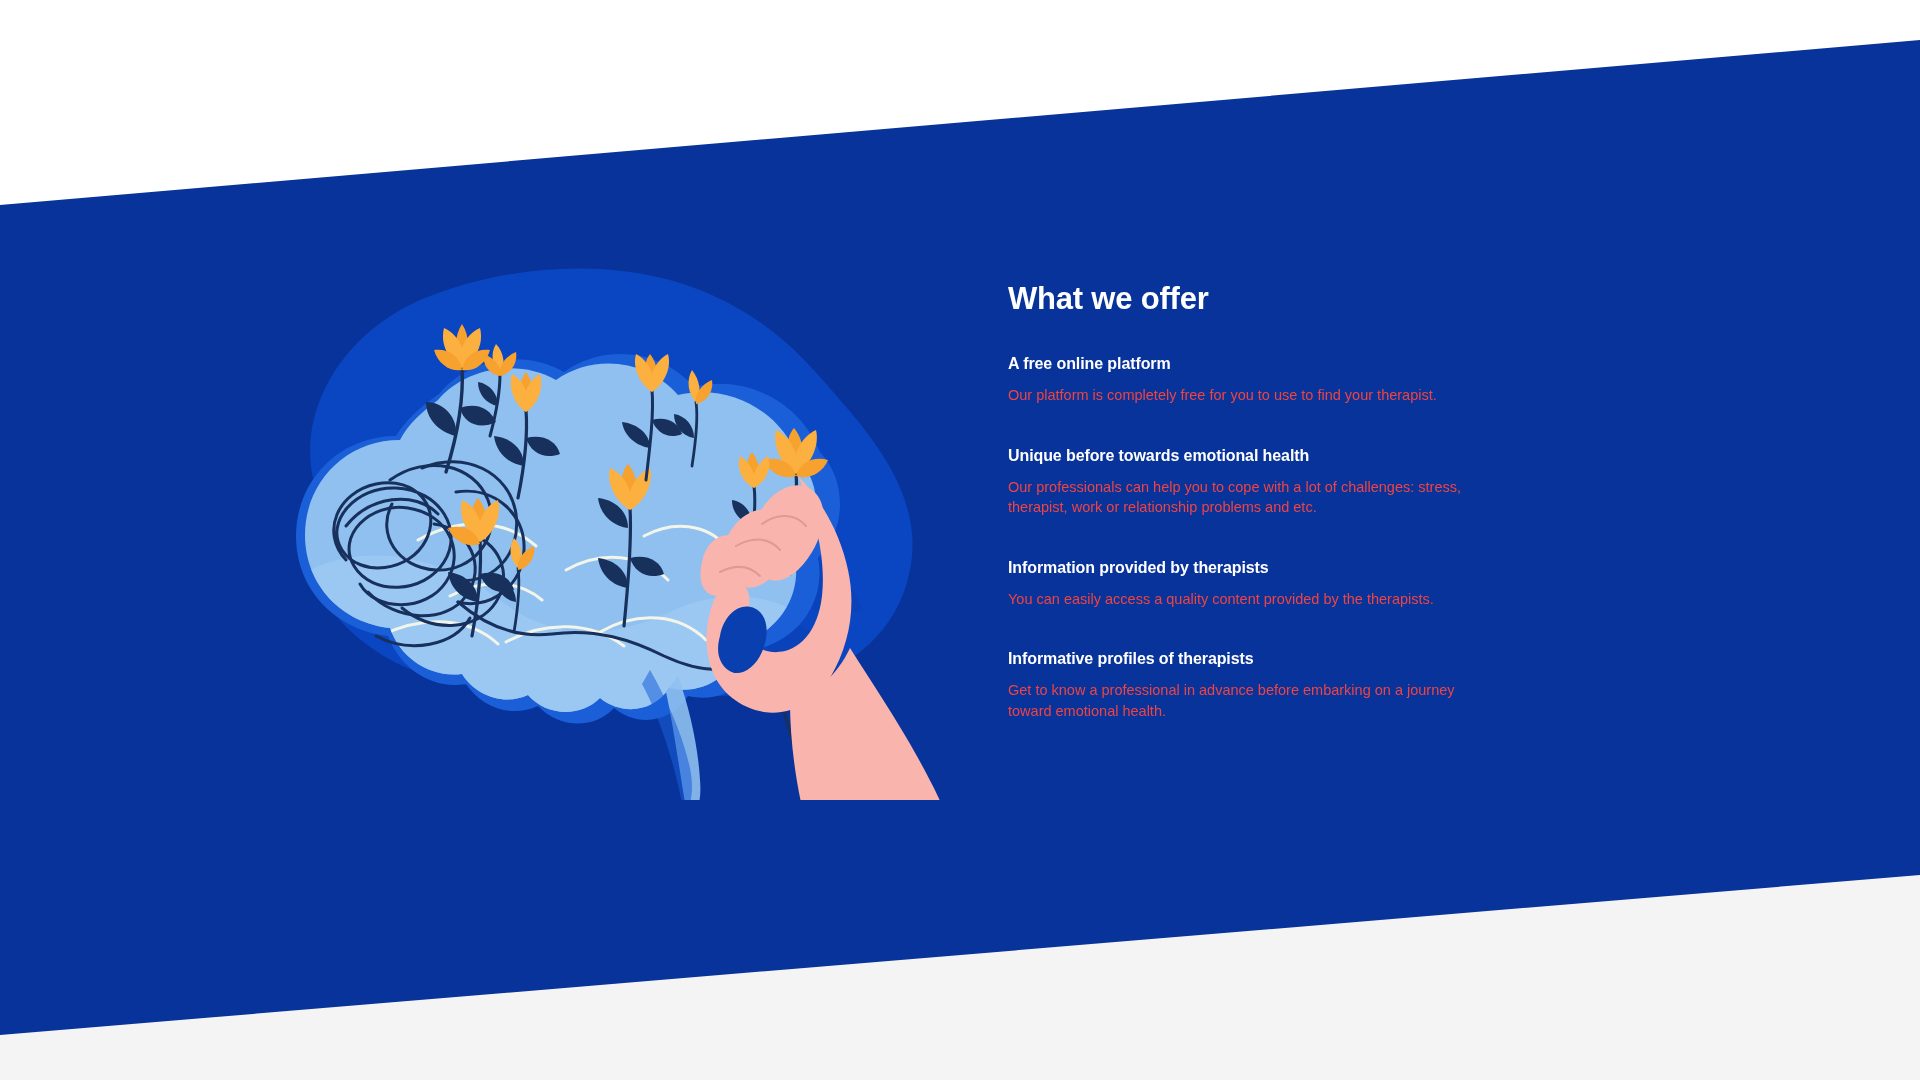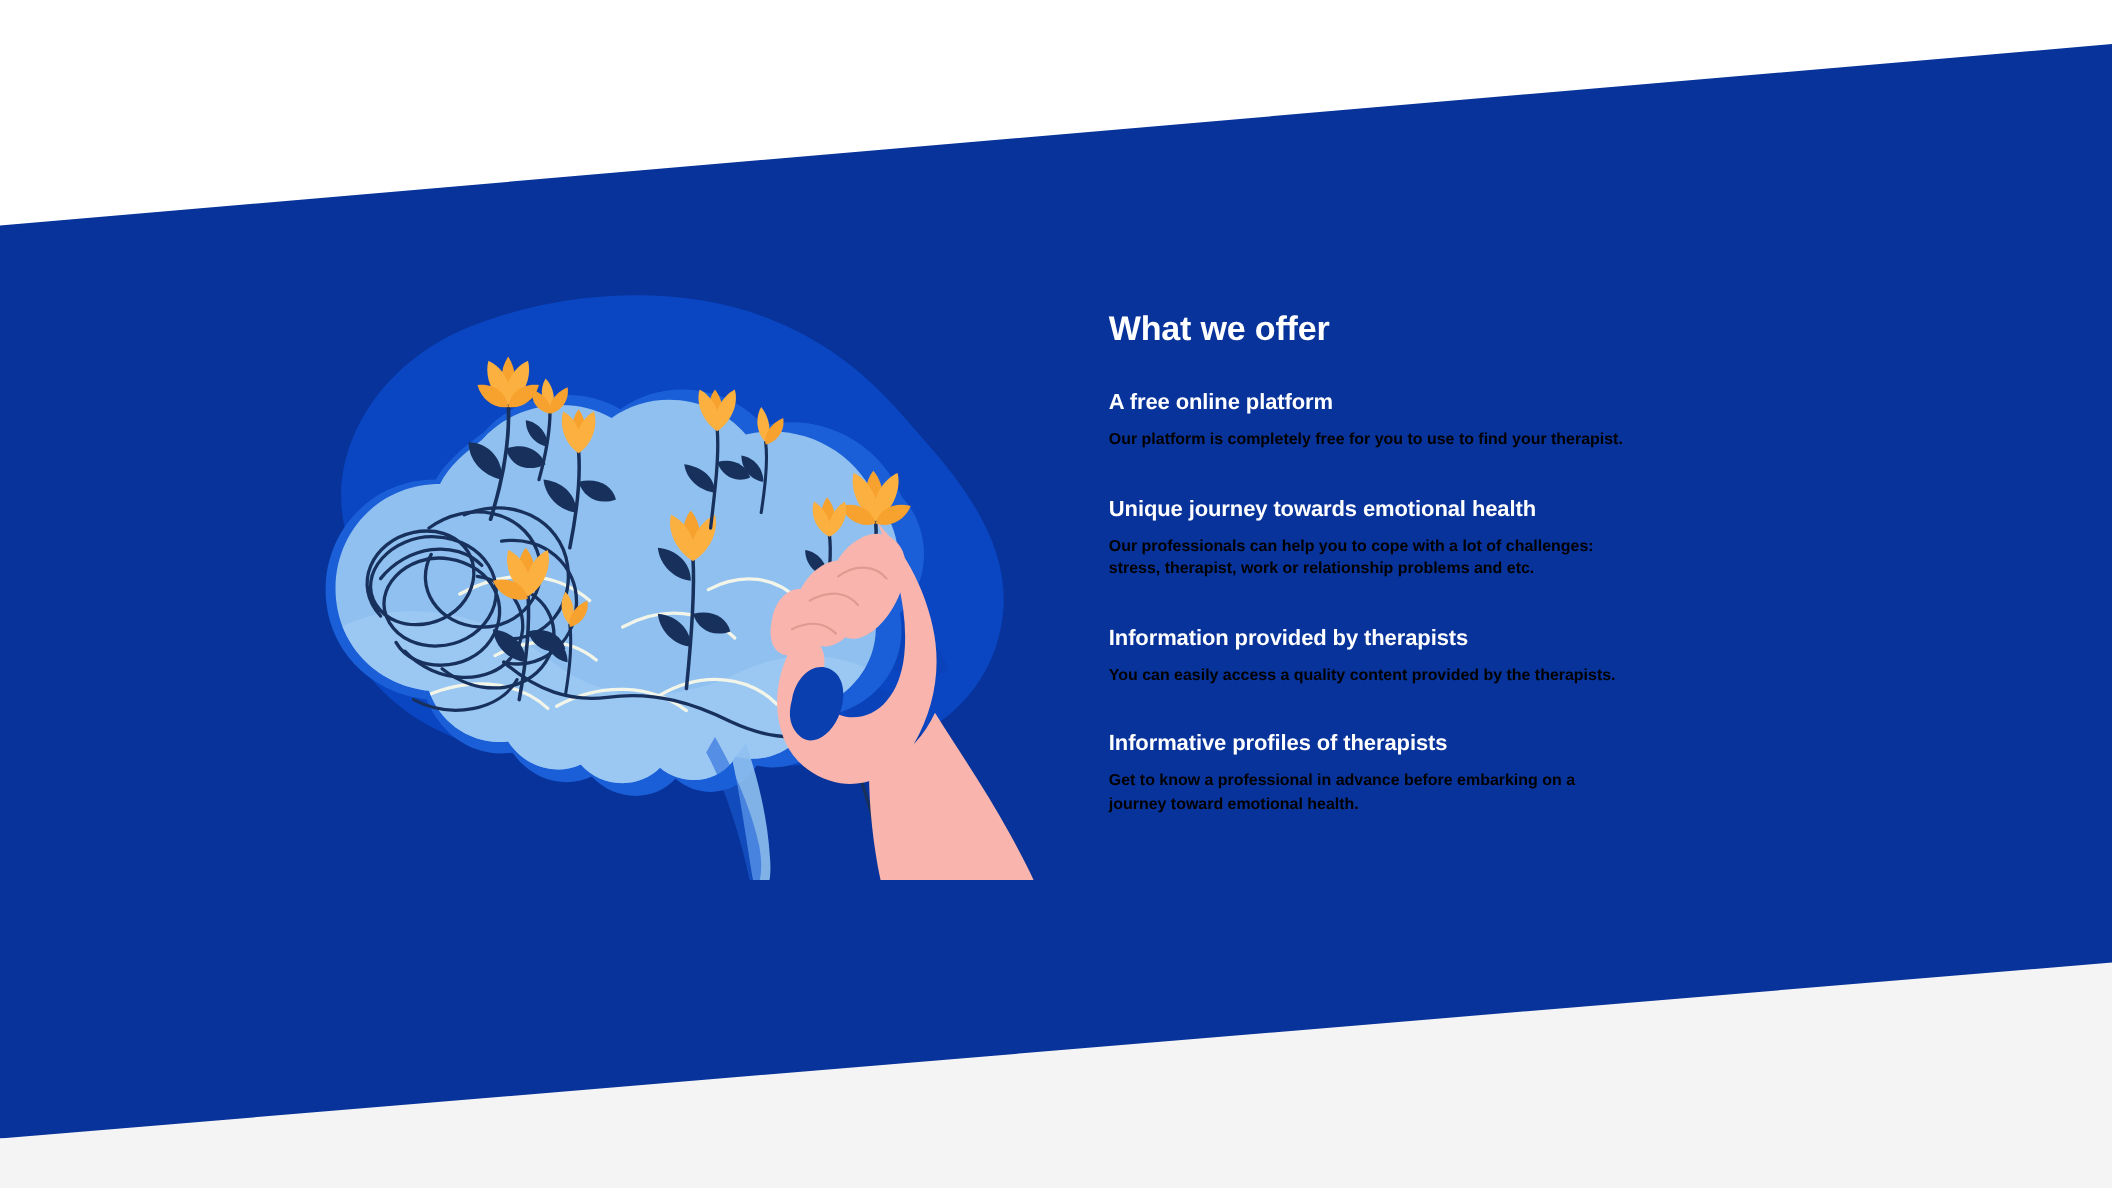--- a/index.html
+++ b/index.html
@@ -69,31 +69,31 @@
     font-size: 31px;
     font-weight: bold;
     color: #ffffff;
     letter-spacing: -0.2px;
     margin: 0 0 38px 0;
     line-height: 1.1;
   }
   .feature { margin-bottom: 40px; }
   .feature:last-child { margin-bottom: 0; }
   .feature-title {
-    font-size: 20px;
+    font-size: 16px;
     font-weight: bold;
     color: #ffffff;
     margin: 0 0 11px 0;
     line-height: 1.25;
     letter-spacing: -0.1px;
   }
   .feature-body {
     font-size: 14.5px;
-    font-weight: bold;
-    color: #000000;
+    font-weight: normal;
+    color: #ef4444;
     margin: 0;
     line-height: 1.42;
     max-width: 470px;
   }
 </style>
 </head>
 <body>
 
 <div id="stage">
 
@@ -358,21 +358,21 @@
   <div class="content">
 
     <h2 class="section-title">What we offer</h2>
 
     <div class="feature">
       <h3 class="feature-title">A free online platform</h3>
       <p class="feature-body">Our platform is completely free for you to use to find your therapist.</p>
     </div>
 
     <div class="feature">
-      <h3 class="feature-title">Unique journey towards emotional health</h3>
+      <h3 class="feature-title">Unique before towards emotional health</h3>
       <p class="feature-body">Our professionals can help you to cope with a lot of challenges: stress, therapist, work or relationship problems and etc.</p>
     </div>
 
     <div class="feature">
       <h3 class="feature-title">Information provided by therapists</h3>
       <p class="feature-body">You can easily access a quality content provided by the therapists.</p>
     </div>
 
     <div class="feature">
       <h3 class="feature-title">Informative profiles of therapists</h3>

